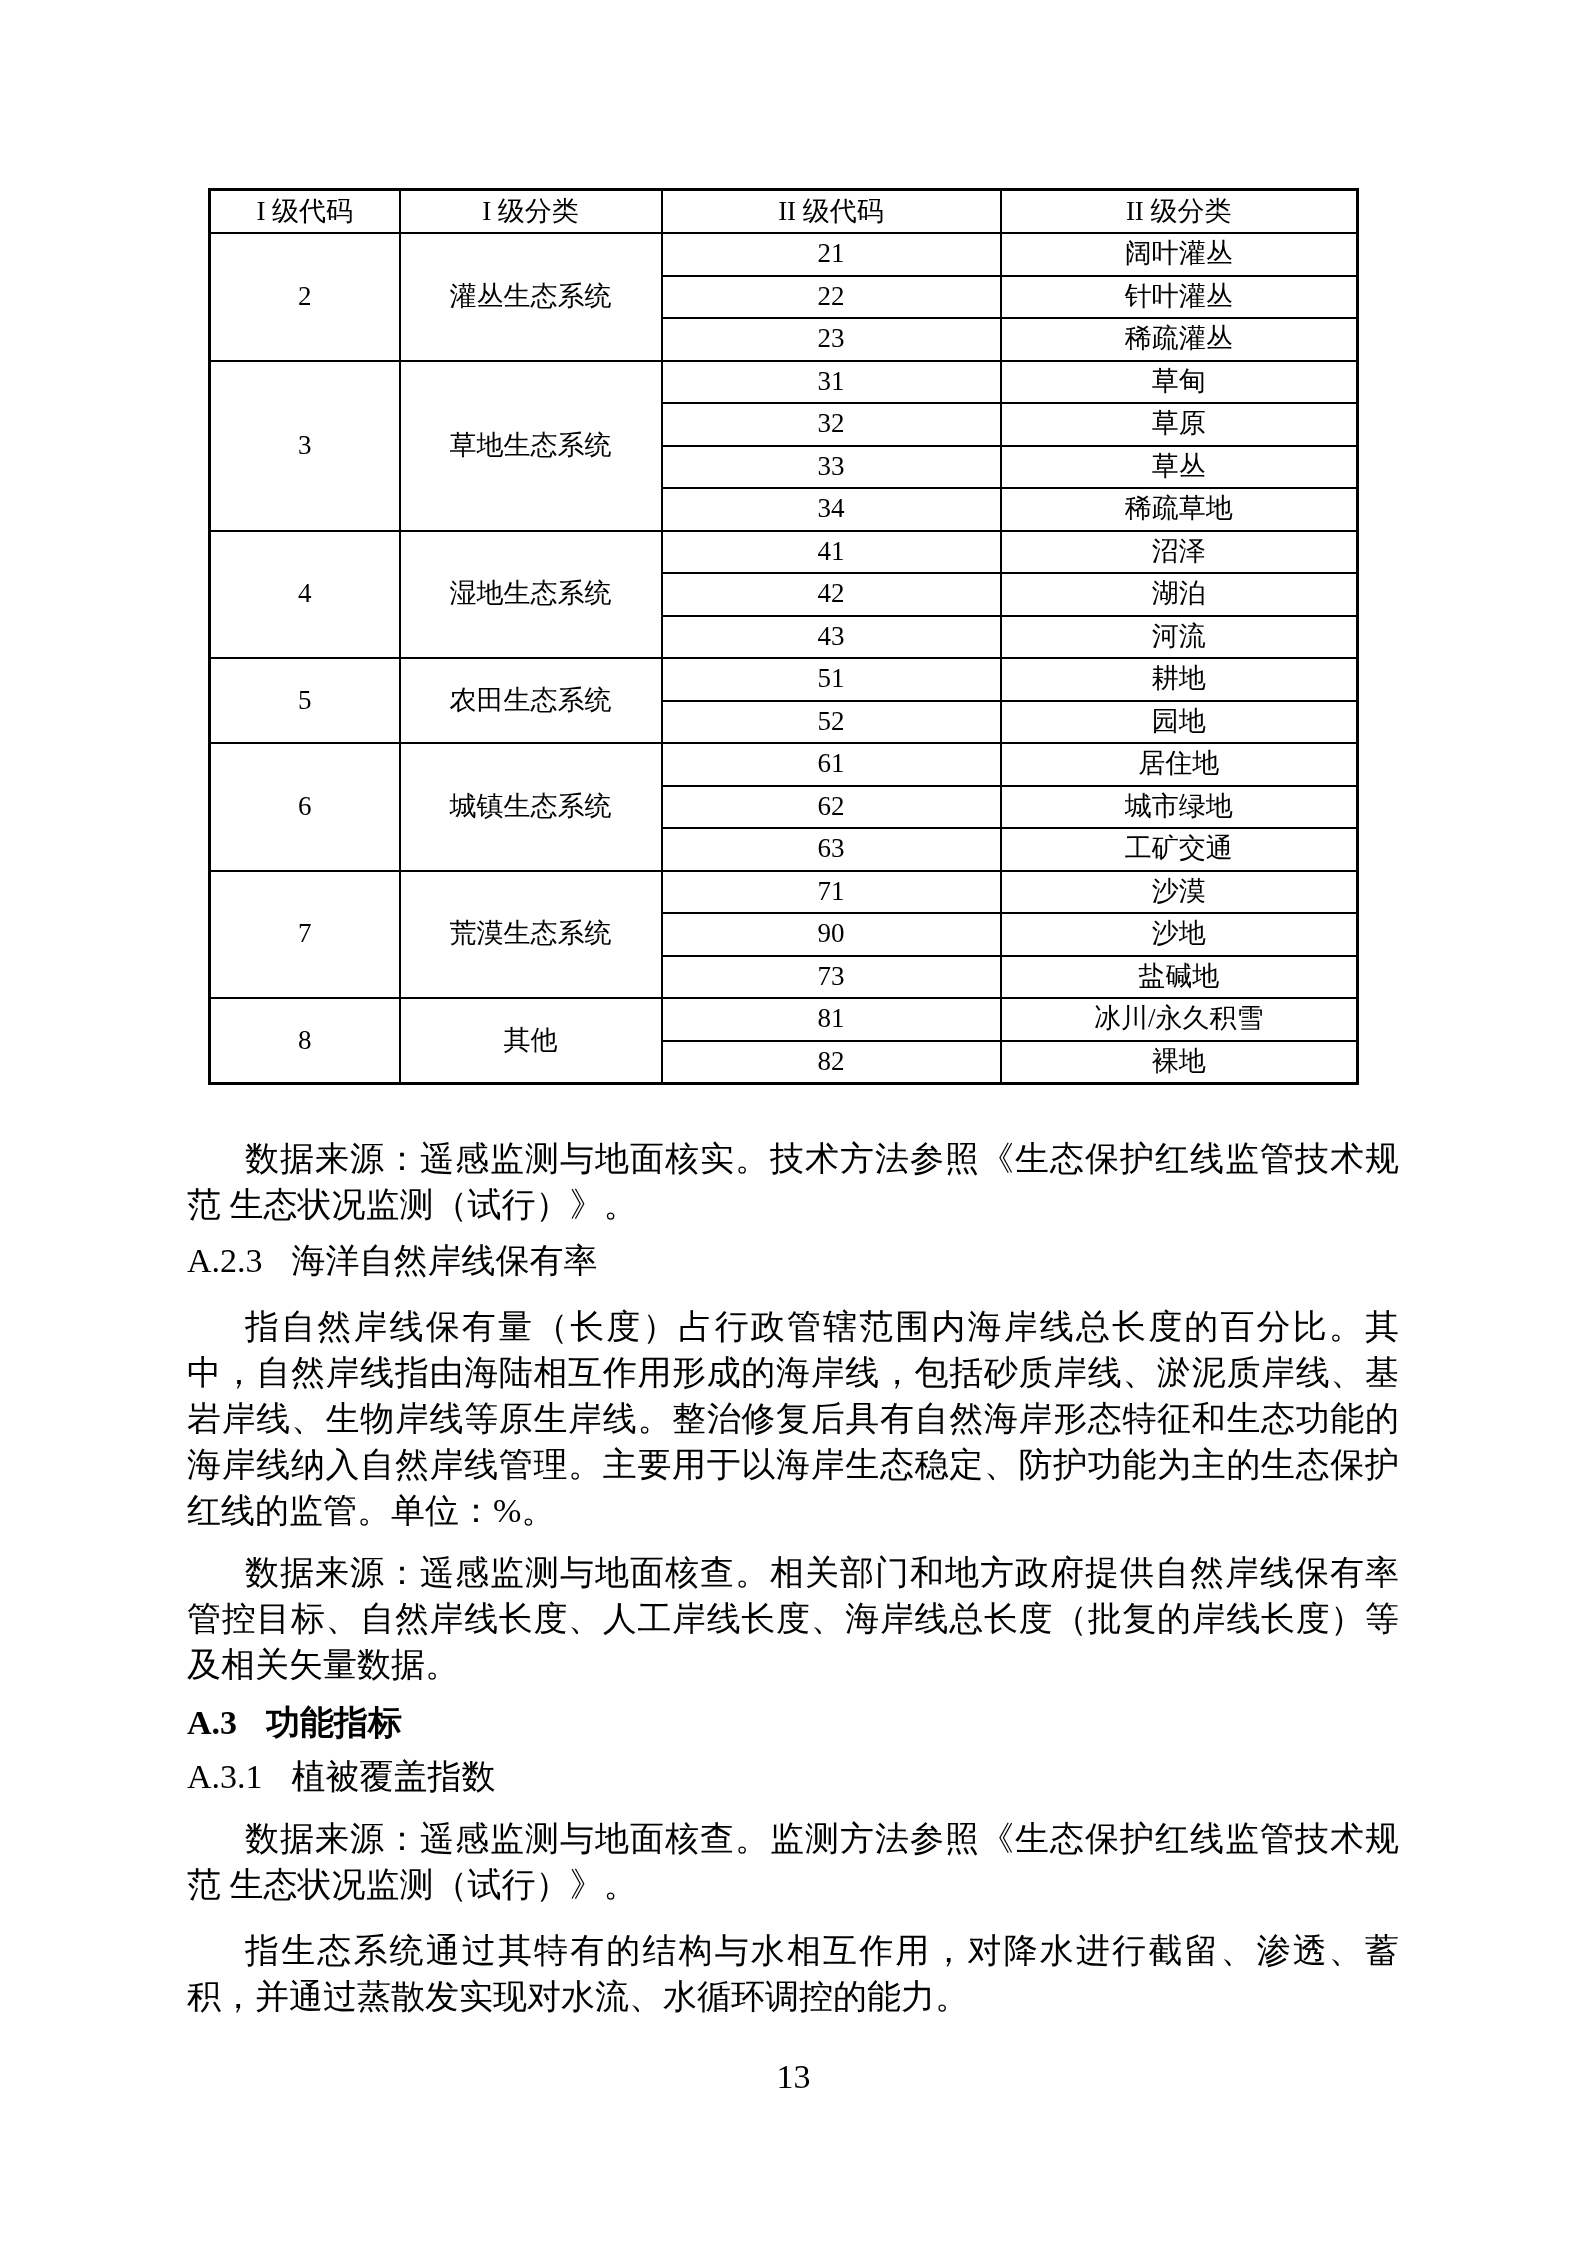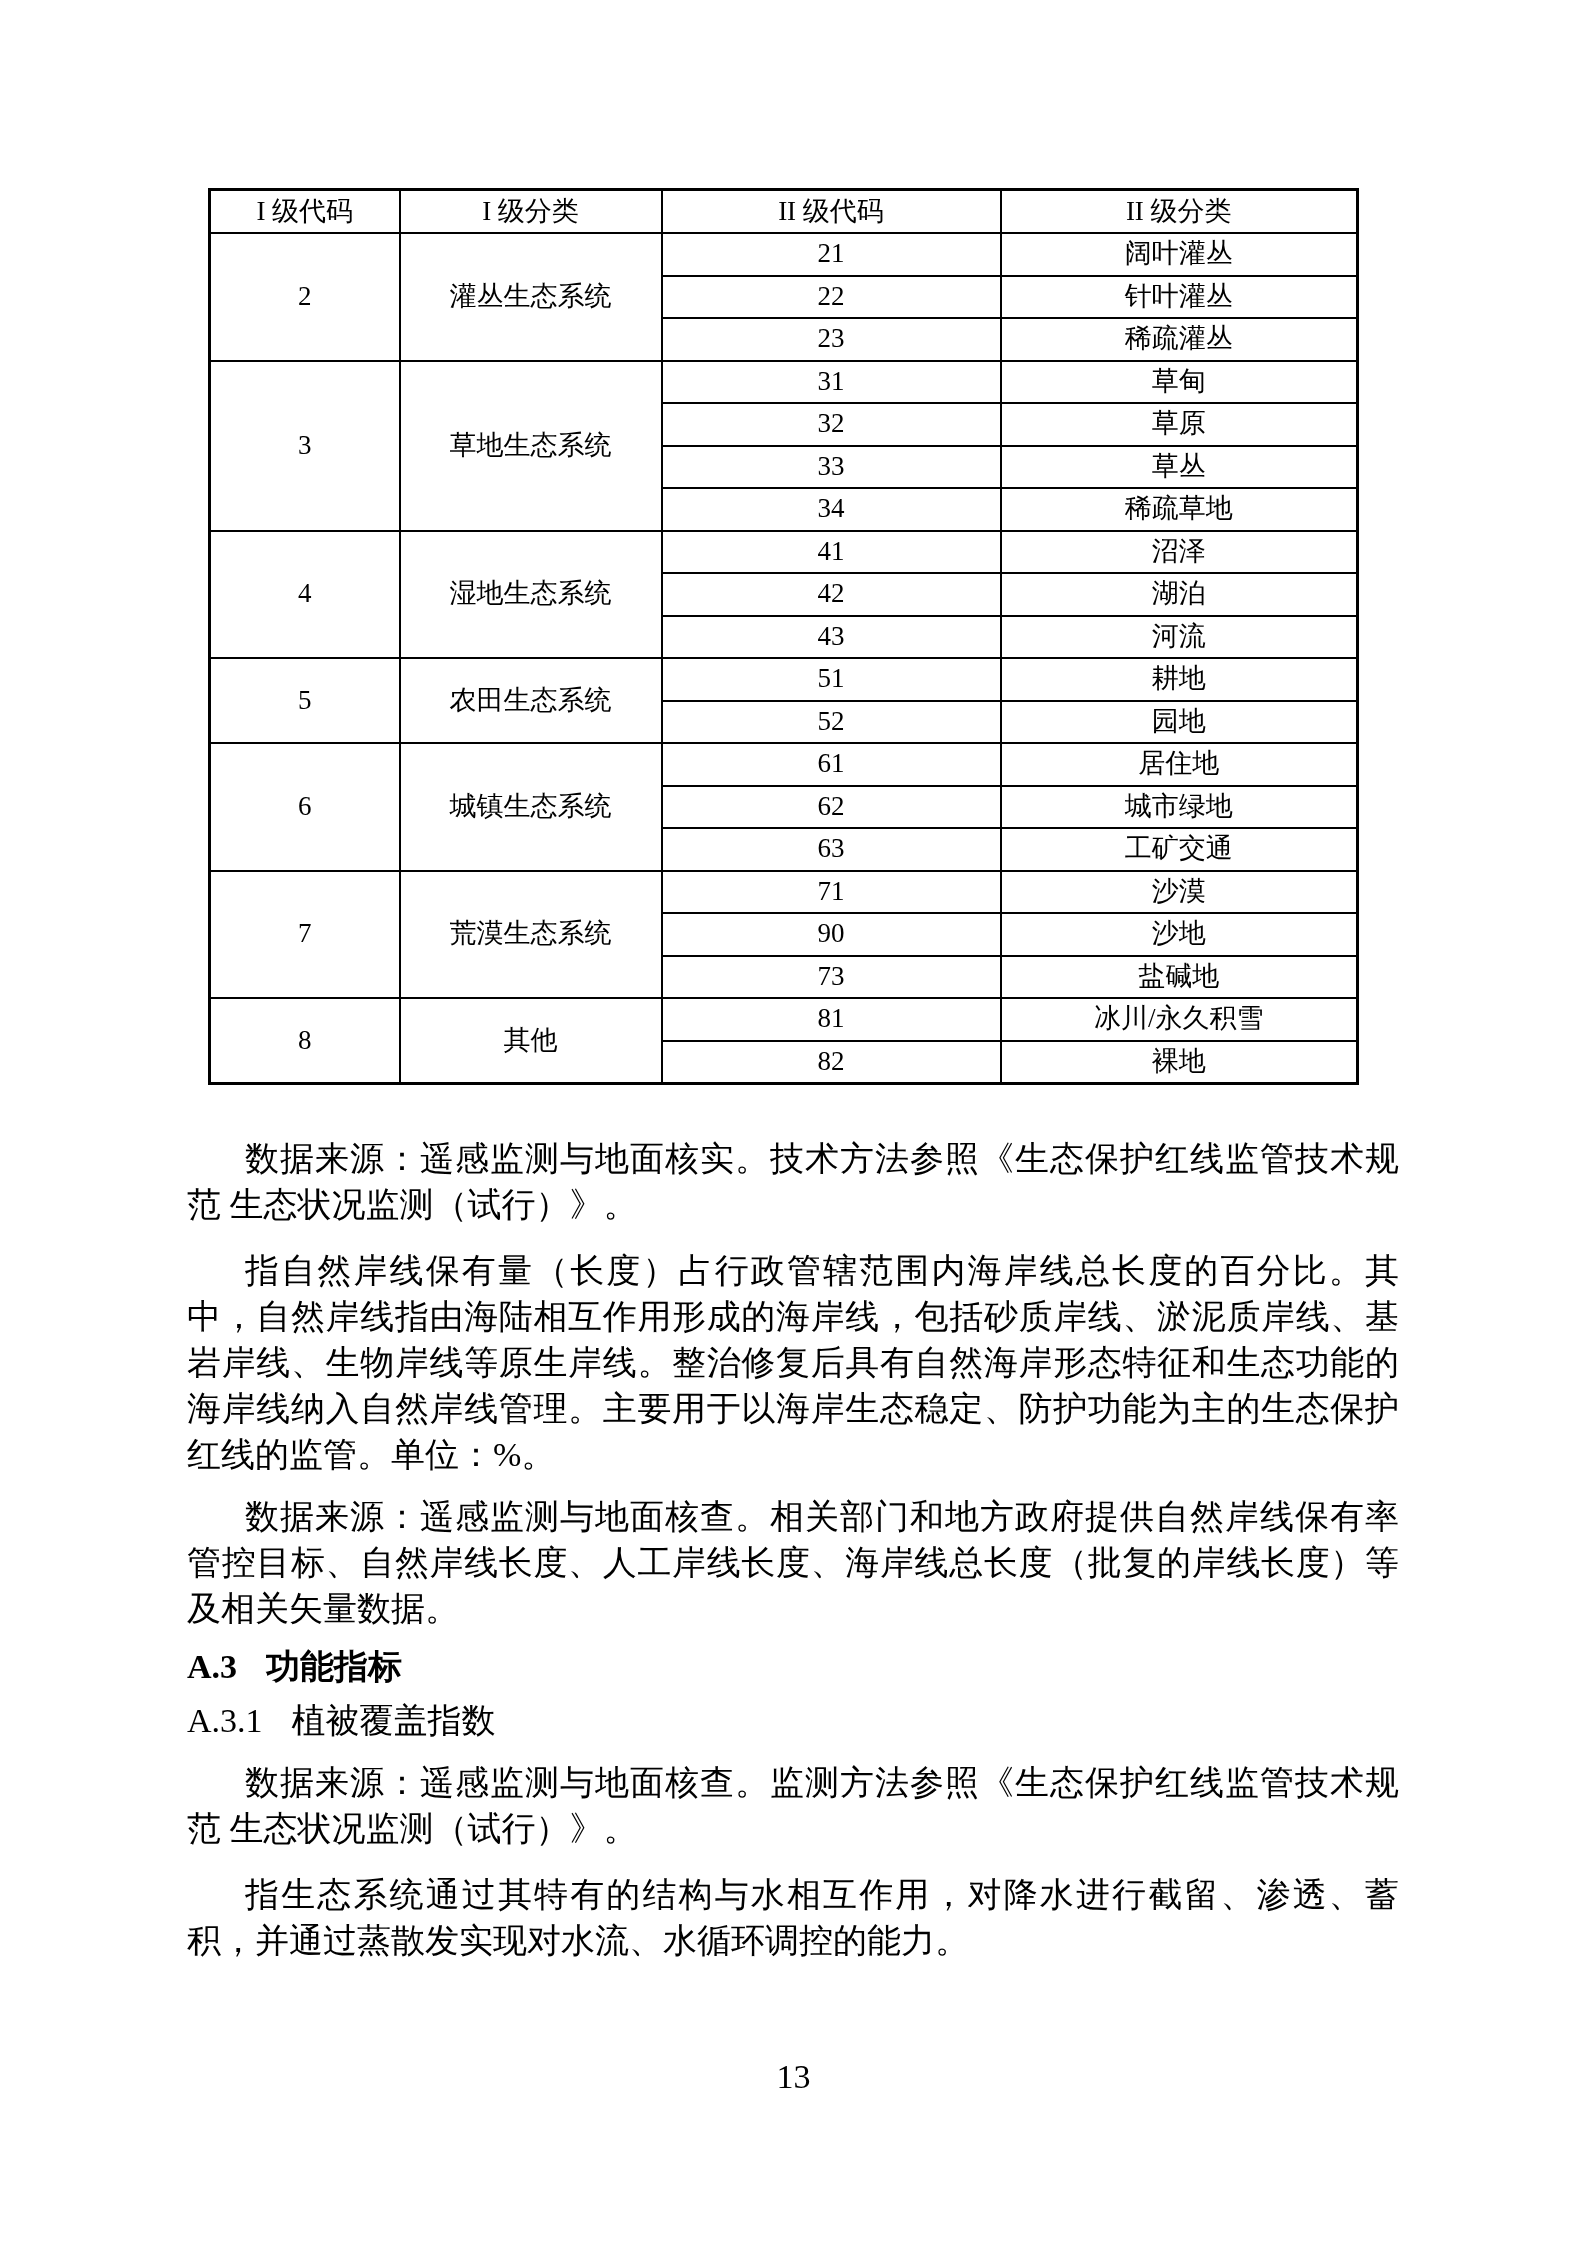--- a/index.html
+++ b/index.html
@@ -170,20 +170,21 @@
         </tr>
         <tr>
           <td>82</td>
           <td>裸地</td>
         </tr>
       </tbody>
   </table>
 
   <div class="content" id="content">
       <p class="para first">数据来源：遥感监测与地面核实。技术方法参照《生态保护红线监管技术规范 生态状况监测（试行）》。</p>
+      <div class="heading"><span class="h-num">A.2.3</span><span class="h-title">海洋自然岸线保有率</span></div>
       <p class="para no-gap">指自然岸线保有量（长度）占行政管辖范围内海岸线总长度的百分比。其中，自然岸线指由海陆相互作用形成的海岸线，包括砂质岸线、淤泥质岸线、基岩岸线、生物岸线等原生岸线。整治修复后具有自然海岸形态特征和生态功能的海岸线纳入自然岸线管理。主要用于以海岸生态稳定、防护功能为主的生态保护红线的监管。单位：%。</p>
       <p class="para">数据来源：遥感监测与地面核查。相关部门和地方政府提供自然岸线保有率管控目标、自然岸线长度、人工岸线长度、海岸线总长度（批复的岸线长度）等及相关矢量数据。</p>
       <div class="heading bold"><span class="h-num">A.3</span><span class="h-title">功能指标</span></div>
       <div class="heading sub"><span class="h-num">A.3.1</span><span class="h-title">植被覆盖指数</span></div>
       <p class="para">数据来源：遥感监测与地面核查。监测方法参照《生态保护红线监管技术规范 生态状况监测（试行）》。</p>
       <p class="para no-gap">指生态系统通过其特有的结构与水相互作用，对降水进行截留、渗透、蓄积，并通过蒸散发实现对水流、水循环调控的能力。</p>
     </div>
 
   <div class="page-number">13</div>
 

